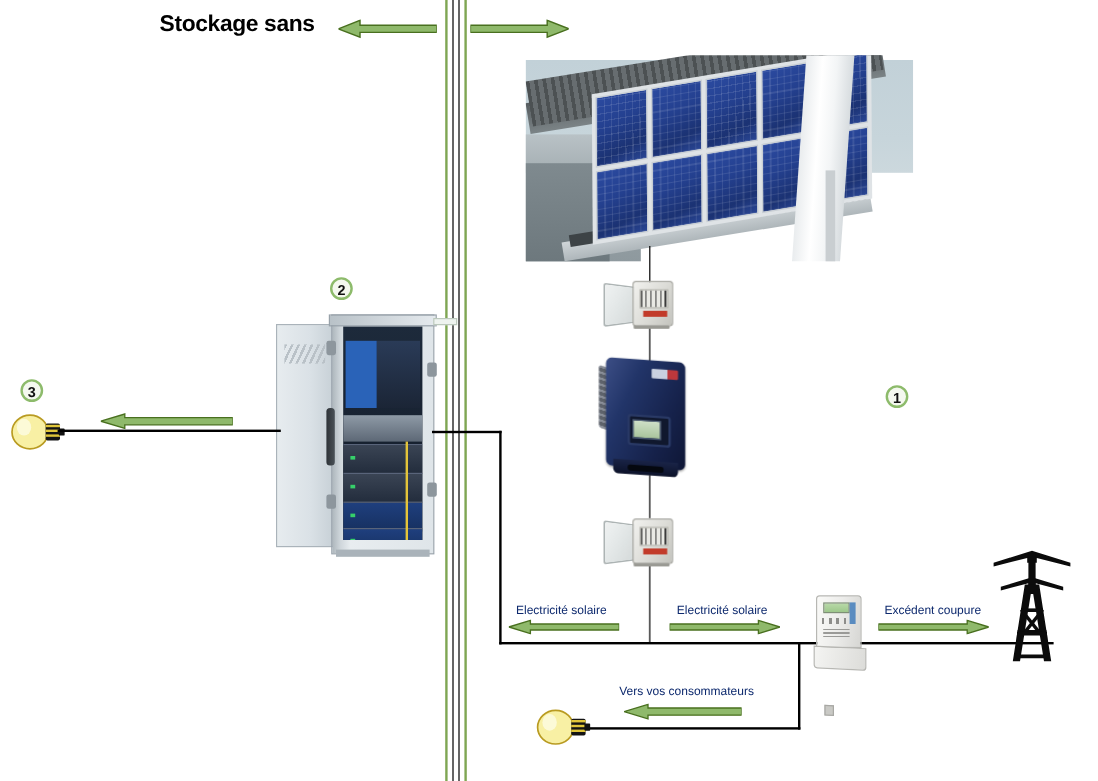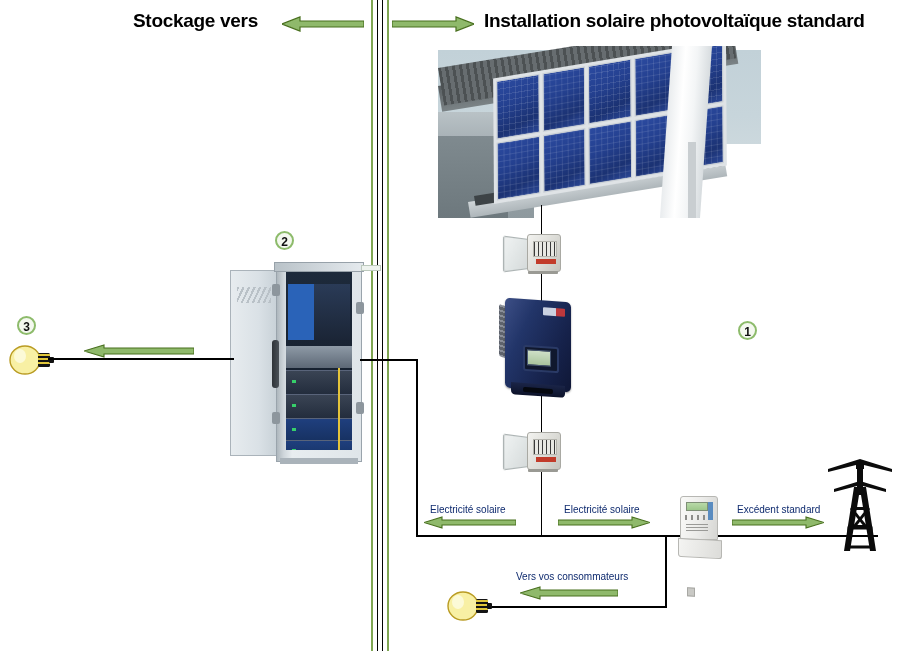--- a/index.html
+++ b/index.html
@@ -185,23 +185,22 @@
   #mt-term{position:absolute;left:8px;top:48px;width:8px;height:9px;background:#c9c9c5;border:1px solid #a8a8a4;box-sizing:border-box;}
 
   
   #pylon{position:absolute;left:824px;top:455px;width:72px;height:100px;}
 </style>
 </head>
 <body>
 
 <div id="stage">
 
-  <div class="title abs" id="title-left">Stockage vers</div>
-
-  <div class="title abs" id="title-right">Installation solaire photovoltaïque standard</div>
+  <div class="title abs" id="title-left">Stockage sans</div>
+
 
   <div class="arrow" style="left:282px;top:16px;">
     <svg width="82" height="16" viewBox="0 0 82 16">
       <polygon points="0,8 18,1 18,5 82,5 82,11 18,11 18,15" fill="#8FB96B" stroke="#49701F" stroke-width="1.2"></polygon>
     </svg>
   </div>
 
   <div class="arrow" style="left:392px;top:16px;">
     <svg width="82" height="16" viewBox="0 0 82 16">
       <polygon points="82,8 64,1 64,5 0,5 0,11 64,11 64,15" fill="#8FB96B" stroke="#49701F" stroke-width="1.2"></polygon>
@@ -345,21 +344,21 @@
   </div>
 
   <div class="flow-label" style="left:564px;top:504px;">Electricité solaire</div>
 
   <div class="arrow" style="left:558px;top:516px;">
     <svg width="92" height="13" viewBox="0 0 92 13">
       <polygon points="92,6.5 74,1 74,4 0,4 0,9 74,9 74,12" fill="#8FB96B" stroke="#49701F" stroke-width="1.1"></polygon>
     </svg>
   </div>
 
-  <div class="flow-label" style="left:737px;top:504px;">Excédent standard</div>
+  <div class="flow-label" style="left:737px;top:504px;">Excédent coupure</div>
 
   <div class="arrow" style="left:732px;top:516px;">
     <svg width="92" height="13" viewBox="0 0 92 13">
       <polygon points="92,6.5 74,1 74,4 0,4 0,9 74,9 74,12" fill="#8FB96B" stroke="#49701F" stroke-width="1.1"></polygon>
     </svg>
   </div>
 
   <div id="meter">
     <div id="mt-body"></div>
     <div id="mt-lcd"></div>

